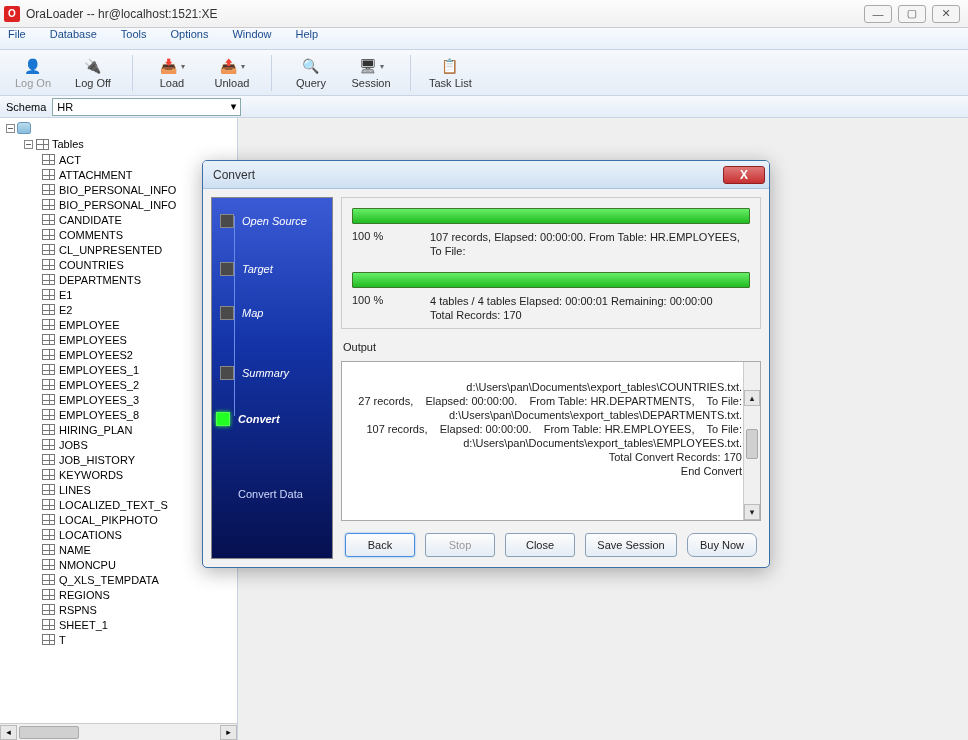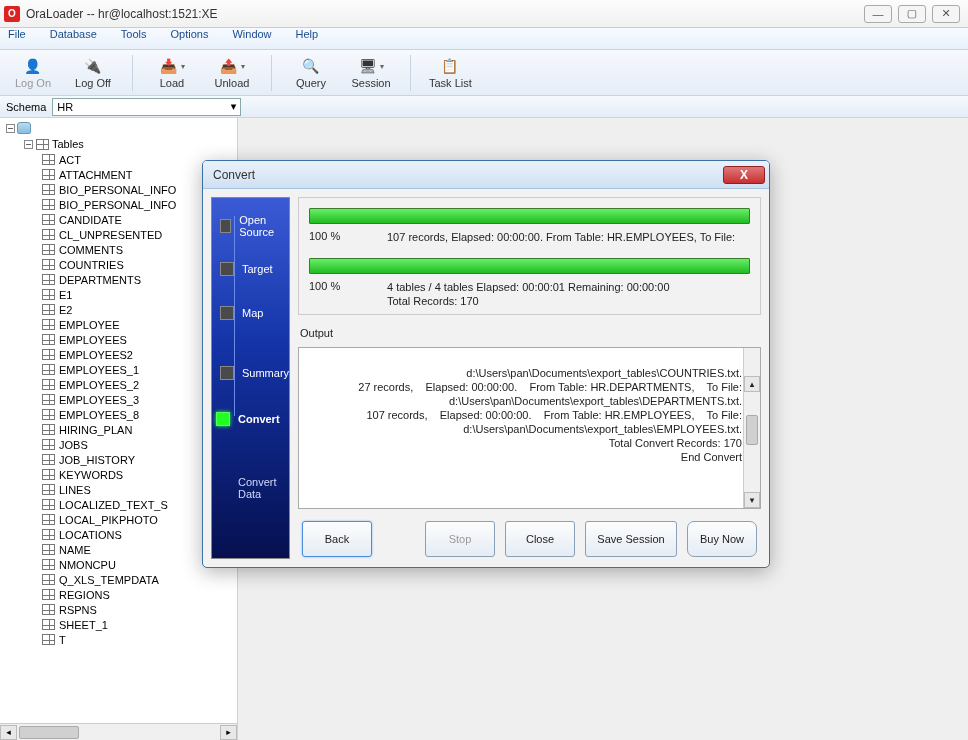--- a/index.html
+++ b/index.html
@@ -122,21 +122,21 @@
     width:42px; height:18px; background:linear-gradient(#e07878,#c83030);
     border:1px solid #902020; border-radius:3px; color:#fff;
     display:flex;align-items:center;justify-content:center;font-weight:bold;
   }
   .dlg-body { flex:1; display:flex; padding:8px; gap:8px;}
   .wizard-nav {
     width:128px; background:linear-gradient(#3b5bd6 0%, #1434a8 40%, #061050 100%);
     border:1px solid #888; position:relative; color:#fff;
   }
   .wiz-line { position:absolute; left:22px; top:18px; width:1px; height:200px; background:#6a8be8;}
-  .wiz-step { position:absolute; left:8px; display:flex; align-items:center; gap:8px; font-size:11px;}
+  .wiz-step { position:absolute; left:8px; display:flex; align-items:center; gap:8px; font-size:11px;font-style:italic;}
   .wiz-box { width:14px; height:14px; background:#4a4a4a; border:1px solid #888;}
   .wiz-box.active { background:#2f2; border-color:#5f5; box-shadow:0 0 4px #3f3;}
   .wiz-label.active { font-weight:bold;}
   .wiz-footer { position:absolute; left:26px; bottom:58px; font-size:11px; color:#cfd8ff;}
   .wizard-content {
     flex:1; background:#f2f2f2; display:flex; flex-direction:column; gap:6px;
   }
   .progress-section {
     border:1px solid #ccc; background:#f2f2f2; padding:10px 10px 6px;
   }
@@ -155,26 +155,26 @@
     text-align:right;
   }
   .output-scroll { position:absolute; right:0; top:0; bottom:0; width:17px; background:#f0f0f0; border-left:1px solid #ccc;}
   .output-scroll .sbtn{height:16px;border:1px solid #bbb;background:#e8e8e8;display:flex;align-items:center;justify-content:center;font-size:9px;}
   .output-scroll .strack{position:absolute;top:17px;bottom:17px;left:0;right:0;}
   .output-scroll .sthumb{position:absolute;left:2px;right:2px;top:40%;height:30px;background:#d0d0d0;border:1px solid #aaa;border-radius:2px;}
   .dlg-buttons {
     display:flex; gap:10px; padding:6px 4px 2px; justify-content:flex-end; align-items:center;
   }
   .btn {
-    min-width:70px; height:36px; border:1px solid #8aa0b8; border-radius:3px;
+    min-width:70px; height:24px; border:1px solid #8aa0b8; border-radius:3px;
     background:linear-gradient(#fdfdfd,#e4ecf4); color:#222;
     display:flex;align-items:center;justify-content:center;font-size:11px;
   }
   .btn.primary { border-color:#4a8de0; box-shadow:0 0 2px #6ae;}
-  .btn.disabled { color:#999;margin-left:43px;}
+  .btn.disabled { color:#999;}
   .btn.bold { font-weight:normal;border-radius:7px;}
 </style>
 </head>
 <body>
 
 <div class="titlebar">
   <div class="app-icon">O</div>
   <div class="title">OraLoader -- hr@localhost:1521:XE</div>
   <div class="win-controls">
     <div class="win-btn">—</div>
@@ -271,25 +271,25 @@
           <div class="table-item">
             <div class="grid-icon"></div>
             <span>BIO_PERSONAL_INFO</span>
           </div>
           <div class="table-item">
             <div class="grid-icon"></div>
             <span>CANDIDATE</span>
           </div>
           <div class="table-item">
             <div class="grid-icon"></div>
+            <span>COMMENTS</span>
+          </div>
+          <div class="table-item">
+            <div class="grid-icon"></div>
             <span>CL_UNPRESENTED</span>
-          </div>
-          <div class="table-item">
-            <div class="grid-icon"></div>
-            <span>COMMENTS</span>
           </div>
           <div class="table-item">
             <div class="grid-icon"></div>
             <span>COUNTRIES</span>
           </div>
           <div class="table-item">
             <div class="grid-icon"></div>
             <span>DEPARTMENTS</span>
           </div>
           <div class="table-item">

